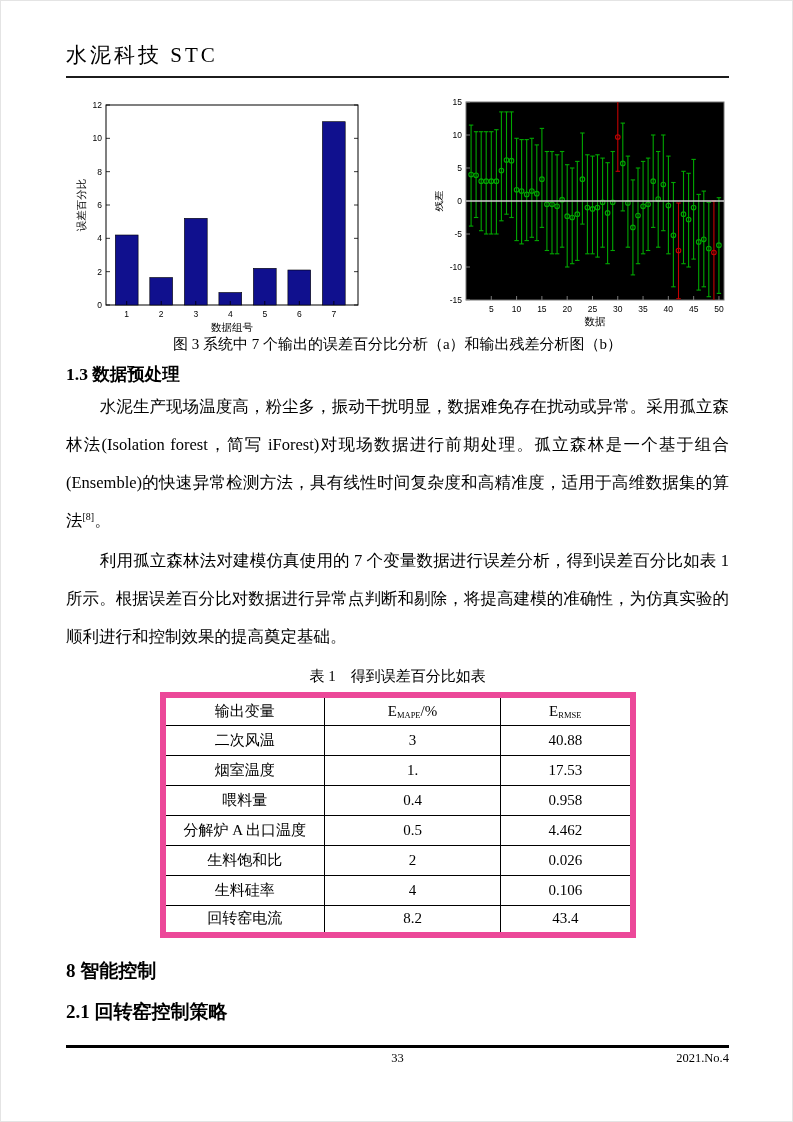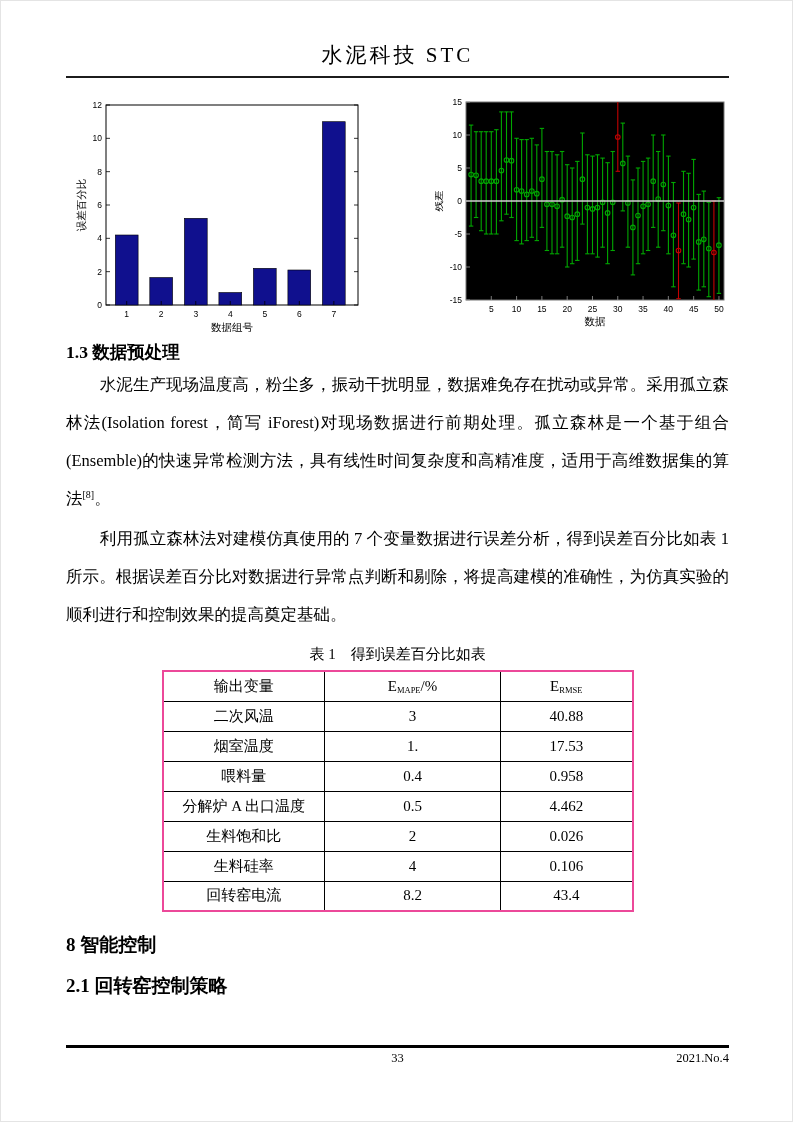--- a/index.html
+++ b/index.html
@@ -3,37 +3,37 @@
 <meta charset="utf-8">
 <style>
   * { margin:0; padding:0; box-sizing:border-box; }
   html,body { background:#ffffff; }
   .page {
     width:793px; height:1122px; background:#fff; position:relative;
     font-family:"Liberation Serif","DejaVu Serif",serif; color:#000;
     padding:40px 63px 0 65px; border:1px solid #e4e4e4; overflow:hidden;
   }
   .journal-title {
-    text-align:center; font-size:21px; letter-spacing:3px; font-weight:500;
+    text-align:left; font-size:21px; letter-spacing:3px; font-weight:500;
     padding-bottom:7px; border-bottom:2px solid #1c1c1c; line-height:28px;
   }
   .figures { position:relative; height:238px; margin-top:16px; }
   .chart-svg { position:absolute; display:block; }
   #bar-chart   { left:10px;  top:4px; }
   #resid-chart { left:369px; top:0px; }
   .fig-caption { text-align:center; font-size:15px; margin-top:2px; line-height:20px; }
   .sec13 { font-size:17.5px; font-weight:bold; margin-top:8px; line-height:24px; }
   .body-para {
     font-size:16.5px; line-height:38px; text-align:justify;
     text-indent:2.05em; margin-top:2px;
   }
   .body-para sup { font-size:10px; vertical-align:super; line-height:0; }
   .table-caption { text-align:center; font-size:15px; margin-top:10px; line-height:20px; }
   .table-caption .cap-label { margin-right:15px; }
-  table.data-table { border-collapse:collapse; margin:6px auto 0; border:2px solid #ec4899; }
+  table.data-table { border-collapse:collapse; margin:6px auto 0; border:6px solid #ec4899; }
   .data-table th, .data-table td {
     border:1.2px solid #000; height:30px; font-size:15px; font-weight:normal;
     text-align:center; vertical-align:middle; padding:0 6px;
   }
   .data-table th:nth-child(1), .data-table td:nth-child(1) { width:162px; }
   .data-table th:nth-child(2), .data-table td:nth-child(2) { width:176px; }
   .data-table th:nth-child(3), .data-table td:nth-child(3) { width:132px; }
   .data-table sub { font-size:8.5px; vertical-align:-2px; letter-spacing:0; }
   .sec2  { font-size:19px;   font-weight:bold; margin-top:20px; line-height:26px; }
   .sec21 { font-size:19px; font-weight:bold; margin-top:16px; line-height:24px; }
@@ -343,20 +343,21 @@
         <text x="233.35294117647058" y="218" font-size="8.5" text-anchor="middle" fill="#000" font-family="&quot;Liberation Sans&quot;,&quot;DejaVu Sans&quot;,sans-serif">40</text>
         <line x1="258.6470588235294" y1="206" x2="258.6470588235294" y2="202" stroke="#999" stroke-width="0.8"></line>
         <text x="258.6470588235294" y="218" font-size="8.5" text-anchor="middle" fill="#000" font-family="&quot;Liberation Sans&quot;,&quot;DejaVu Sans&quot;,sans-serif">45</text>
         <line x1="283.94117647058823" y1="206" x2="283.94117647058823" y2="202" stroke="#999" stroke-width="0.8"></line>
         <text x="283.94117647058823" y="218" font-size="8.5" text-anchor="middle" fill="#000" font-family="&quot;Liberation Sans&quot;,&quot;DejaVu Sans&quot;,sans-serif">50</text>
         <text x="160" y="231" font-size="10.5" text-anchor="middle" fill="#000" font-family="&quot;Liberation Sans&quot;,&quot;DejaVu Sans&quot;,sans-serif">数据</text>
         <text transform="translate(7,107) rotate(-90)" font-size="10.5" text-anchor="middle" fill="#000" font-family="&quot;Liberation Sans&quot;,&quot;DejaVu Sans&quot;,sans-serif">残差</text>
       </svg>
   </div>
 
+  <div class="fig-caption">图 3 系统中 7 个输出的误差百分比分析（a）和输出残差分析图（b）</div>
 
   <h2 class="sec13">1.3 数据预处理</h2>
 
   <p class="body-para"><span>水泥生产现场温度高，粉尘多，振动干扰明显，数据难免存在扰动或异常。采用孤立森林法(Isolation forest，简写 iForest)对现场数据进行前期处理。孤立森林是一个基于组合(Ensemble)的快速异常检测方法，具有线性时间复杂度和高精准度，适用于高维数据集的算法</span><sup>[8]</sup><span>。</span></p>
 
   <p class="body-para">利用孤立森林法对建模仿真使用的 7 个变量数据进行误差分析，得到误差百分比如表 1 所示。根据误差百分比对数据进行异常点判断和剔除，将提高建模的准确性，为仿真实验的顺利进行和控制效果的提高奠定基础。</p>
 
   <div class="table-caption">
     <span class="cap-label">表 1</span><span>得到误差百分比如表</span>
   </div>

